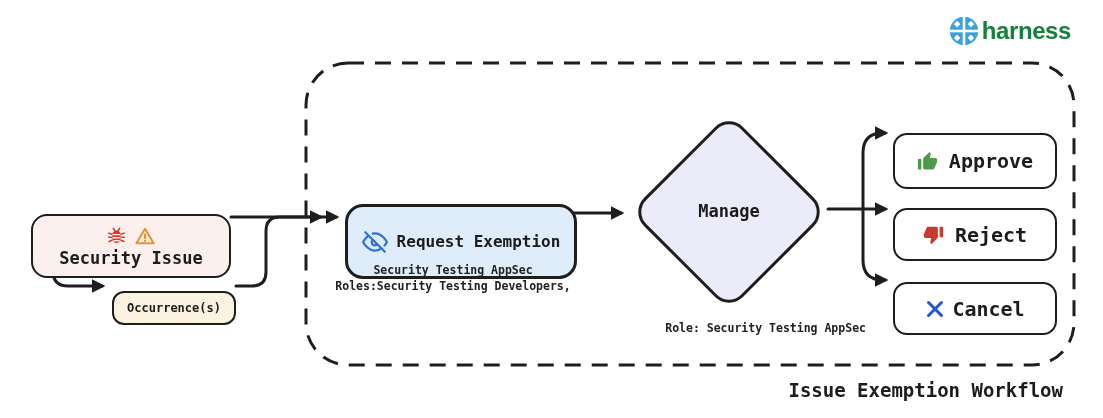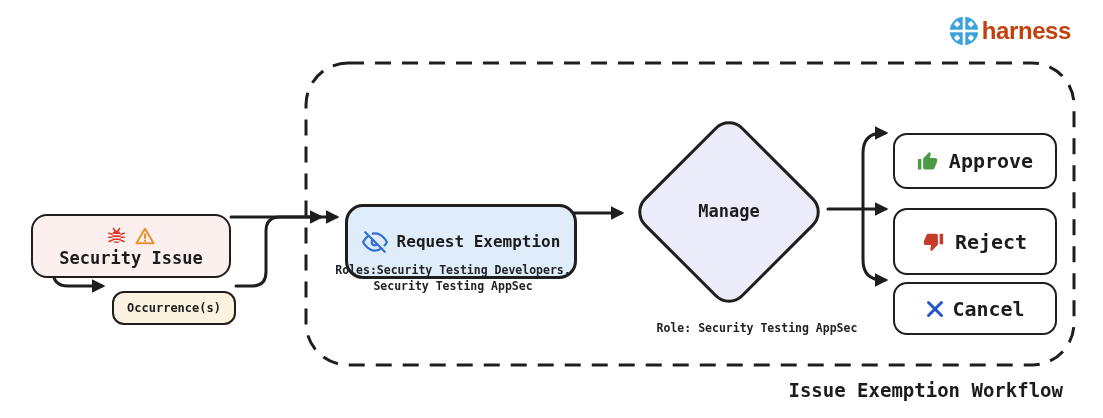--- a/index.html
+++ b/index.html
@@ -15,39 +15,39 @@
         font-weight:bold;color:var(--text-dark,#1c1c1c);margin-top:28px;}
   .security{left:31px;top:186px;width:200px;height:64px;border-radius:16px;
             background:var(--security-issue-fill,#fbf0ee);flex-direction:column;gap:1px;font-size:17px;}
   .icons-row{display:flex;gap:7px;align-items:center;height:22px;}
   .occurrences{left:112px;top:263px;width:124px;height:34px;border-radius:12px;
                border-width:2.2px;background:var(--occurrences-fill,#fbf2df);font-size:12px;}
   .request{left:345px;top:176px;width:232px;height:75px;border-radius:18px;border-width:3px;
            background:var(--request-exemption-fill,#dfedfb);font-size:16px;gap:9px;}
   .action{left:893px;width:164px;border-radius:14px;font-size:20px;gap:11px;}
   .approve{top:105px;height:56px;}
-  .reject{top:180px;height:67px;}
+  .reject{top:180px;height:53px;}
   .cancel{top:254px;height:53px;gap:7px;}
 
   .diamond{position:absolute;left:659px;top:142px;width:140px;height:140px;box-sizing:border-box;
            background:var(--manage-exemption-fill,#ecebfa);border:3px solid var(--border-dark,#1e1e1e);
            border-radius:20px;transform:rotate(45deg);}
   .diamond-label{position:absolute;left:639px;top:142px;width:180px;height:140px;display:flex;
            align-items:center;justify-content:center;
            font-weight:bold;font-size:17px;line-height:1.4;}
 
   .note{position:absolute;font-weight:bold;font-size:11.5px;line-height:1.4;text-align:center;color:#222;}
   .roles-note{left:330px;top:262px;width:246px;}
-  .role-note{left:632px;top:320px;width:250px;}
+  .role-note{left:616px;top:320px;width:250px;text-align:right;}
 
   .wf-title{position:absolute;right:40px;top:379px;font-weight:bold;font-size:19px;}
 
   .logo{position:absolute;top:16px;right:32px;display:flex;align-items:center;gap:3px;}
   .logo-text{font-family:"Liberation Sans",sans-serif;font-weight:700;font-size:24px;
-             color:#c2410c;letter-spacing:-0.4px;}
+             color:#15803d;letter-spacing:-0.4px;}
 
   .ic-bug{color:var(--bug-red,#d93a2b);}
   .ic-warn{color:var(--warning-orange,#e8922f);}
   .ic-eye{color:var(--eye-blue,#2f6fd6);}
   .ic-up{color:var(--approve-green,#4e9b47);}
   .ic-down{color:var(--reject-red,#c63b2a);}
   .ic-x{color:var(--cancel-blue,#2456c9);}
 </style>
 </head>
 <body>
@@ -118,22 +118,22 @@
     <svg class="ic-eye" width="26" height="26" viewBox="0 0 24 24" fill="none" stroke="currentColor" stroke-width="2" stroke-linecap="round" stroke-linejoin="round">
       <path d="M17.94 17.94A10.07 10.07 0 0 1 12 20c-7 0-11-8-11-8a18.45 18.45 0 0 1 5.06-5.94"></path>
       <path d="M9.9 4.24A9.12 9.12 0 0 1 12 4c7 0 11 8 11 8a18.5 18.5 0 0 1-2.16 3.19"></path>
       <path d="M14.12 14.12a3 3 0 1 1-4.24-4.24"></path>
       <line x1="3" y1="3" x2="21" y2="21"></line>
     </svg>
     <div>Request Exemption</div>
   </div>
 
   <div class="note roles-note">
+    <div>Security Testing AppSec</div>
     <div>Roles:Security Testing Developers,</div>
-    <div>Security Testing AppSec</div>
   </div>
 
   <div class="diamond"></div>
   <div class="diamond-label">
     <span>Manage</span>
   </div>
 
   <div class="note role-note">Role: Security Testing AppSec</div>
 
   <div class="node action approve">

